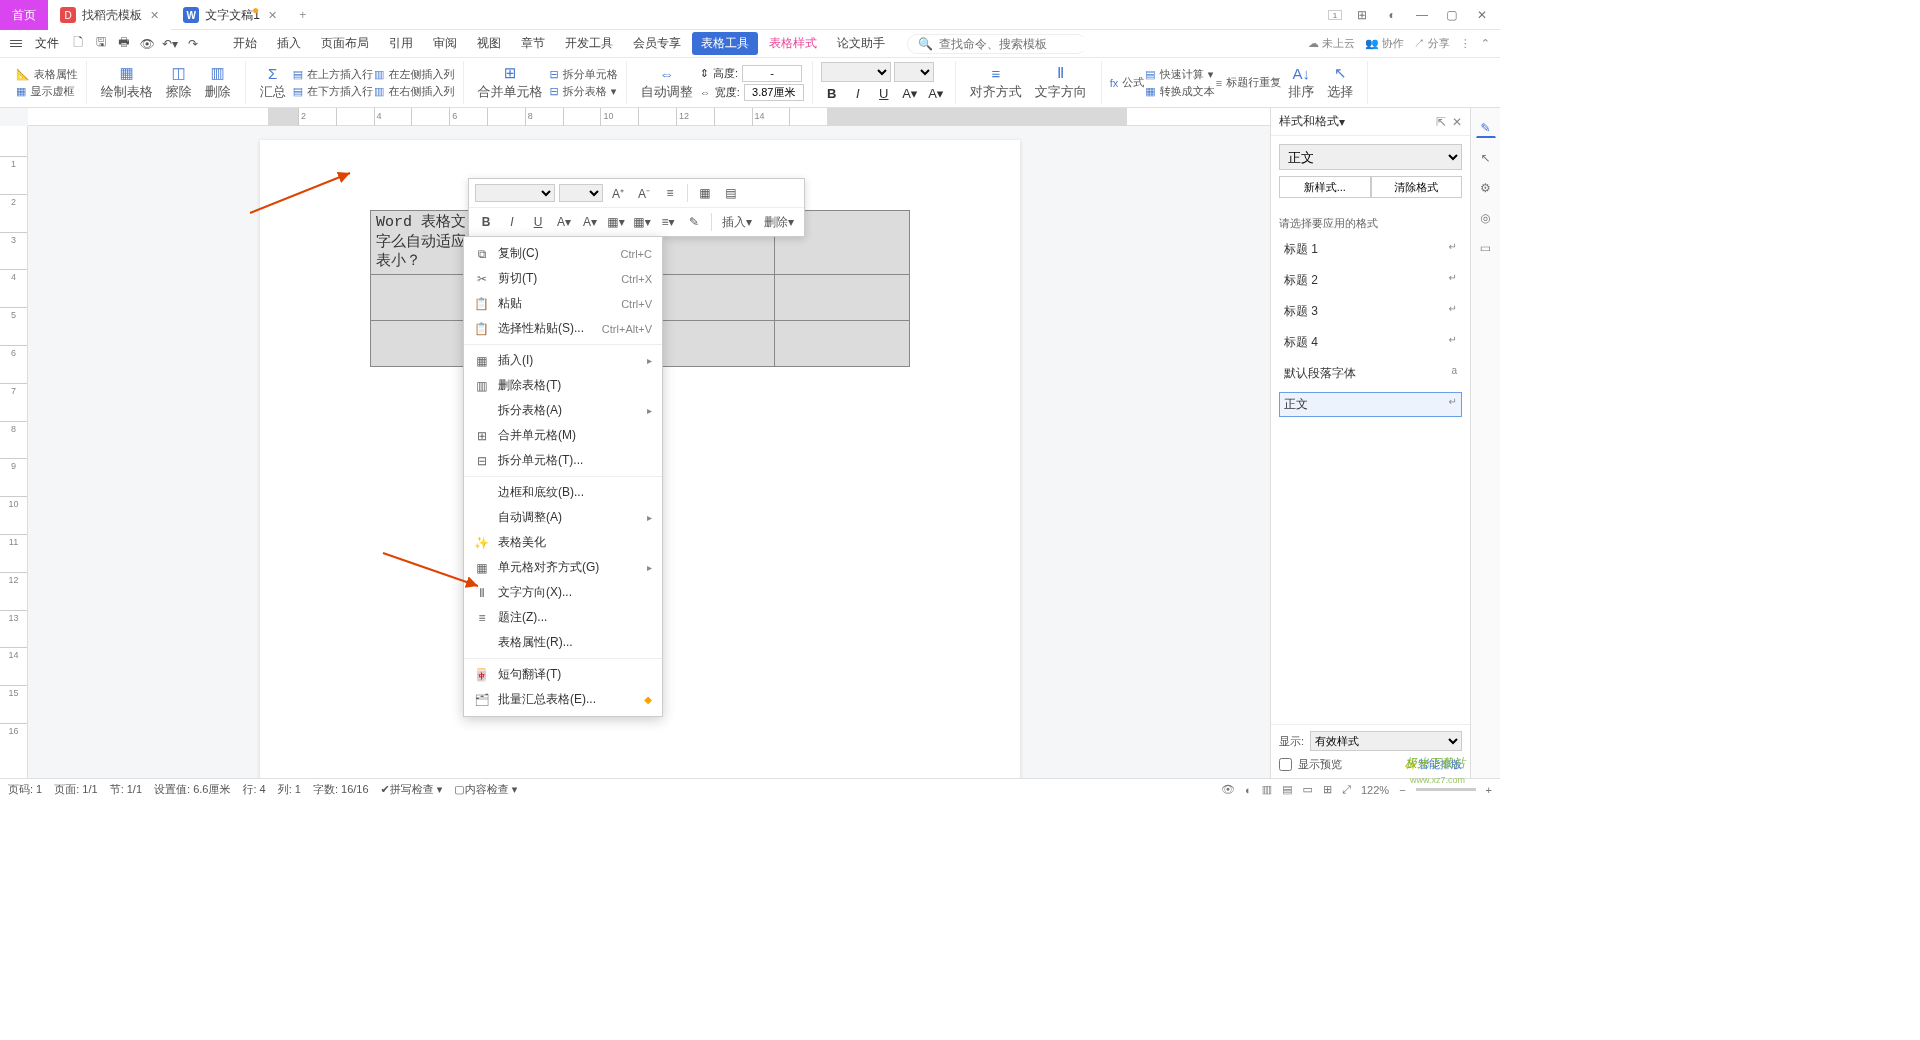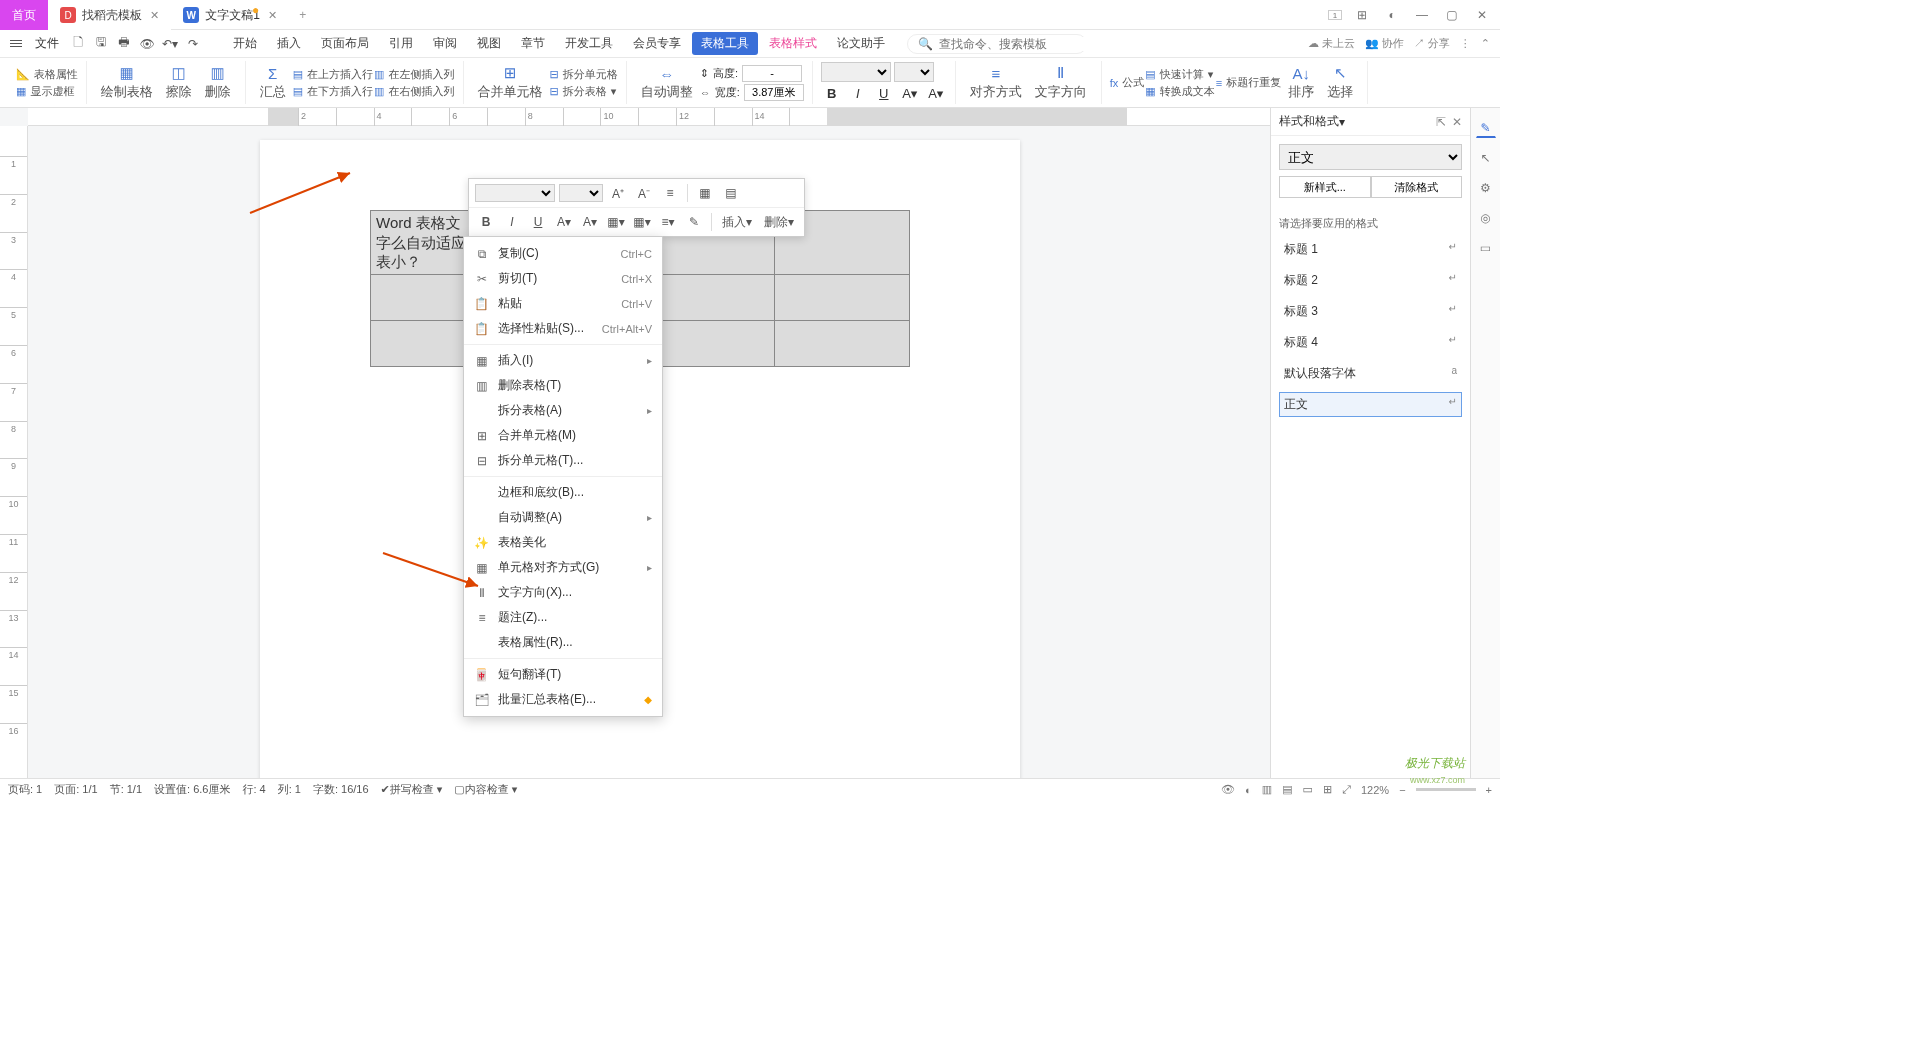--- a/index.html
+++ b/index.html
@@ -54,21 +54,21 @@
   .docarea{flex:1;background:#f5f6f7;position:relative;overflow:hidden}
   .hruler{position:absolute;top:0;left:28px;right:0;height:18px;background:#fff;border-bottom:1px solid #ddd;display:flex;padding-left:240px;font-size:9px;color:#888}
   .hruler .gray{background:#d9d9d9;height:18px}
   .hruler .tick{width:37.8px;text-align:left;border-left:1px solid #ccc;padding-left:2px;height:18px;line-height:16px}
   .vruler{position:absolute;top:18px;left:0;width:28px;bottom:0;background:#fff;border-right:1px solid #ddd;text-align:center;font-size:9px;color:#888;display:flex;flex-direction:column;padding-top:30px}
   .vruler .vt{height:37.8px;border-top:1px solid #ccc;line-height:14px}
   .page{position:absolute;top:32px;left:260px;width:760px;height:700px;background:#fff;box-shadow:0 1px 4px rgba(0,0,0,.15)}
   .page .content{padding:70px 110px}
   .thetable{border-collapse:collapse;width:100%}
   .thetable td{border:1px solid #888;background:#dcdcdc;height:46px;vertical-align:top;padding:2px 5px;font-size:14px}
-  .thetable td.first{font-size:15px;line-height:1.3;font-family:Liberation Sans, sans-serif}
+  .thetable td.first{font-size:15px;line-height:1.3;font-family:Liberation Mono, monospace}
   .movebox{position:absolute;top:62px;left:355px;width:16px;height:16px;border:1px solid #aaa;display:flex;align-items:center;justify-content:center;font-size:10px;color:#777;background:#fff}
   
   .floatbar{position:absolute;top:70px;left:468px;background:#fff;border:1px solid #ccc;box-shadow:0 2px 8px rgba(0,0,0,.15);display:flex;flex-direction:column}
   .floatbar .row{display:flex;align-items:center;padding:4px 6px;gap:4px}
   .floatbar .row .sel{border:1px solid #ccc;height:18px;font-size:11px}
   .floatbar .ib{width:22px;height:20px;display:flex;align-items:center;justify-content:center;font-size:12px;color:#555}
   .floatbar .sep{width:1px;height:18px;background:#ddd;margin:0 2px}
   
   .ctxmenu{position:absolute;top:128px;left:463px;width:200px;background:#fff;border:1px solid #ccc;box-shadow:0 3px 12px rgba(0,0,0,.2);padding:4px 0}
   .ctxmenu .item{display:flex;align-items:center;padding:4px 10px;font-size:12px;color:#333;gap:8px}
@@ -539,20 +539,31 @@
         </div>
       <div class="styli">
           <span>默认段落字体</span>
           <span class="ret">a</span>
         </div>
       <div class="styli sel">
           <span>正文</span>
           <span class="ret">↵</span>
         </div>
     </div>
+    <div class="spfoot">
+      <div class="row">
+          <span>显示:</span>
+          <select><option>有效样式</option></select>
+        </div>
+      <div class="row">
+          <input type="checkbox" style="">
+          <span>显示预览</span>
+        <span class="smartlink" style="margin-left:auto">✨<span>智能排版</span></span>
+      </div>
+    </div>
   </div>
 
   <div class="sidetabs">
     <div class="st act">✎</div>
     <div class="st">↖</div>
     <div class="st">⚙</div>
     <div class="st">◎</div>
     <div class="st">▭</div>
   </div>
 </div>

